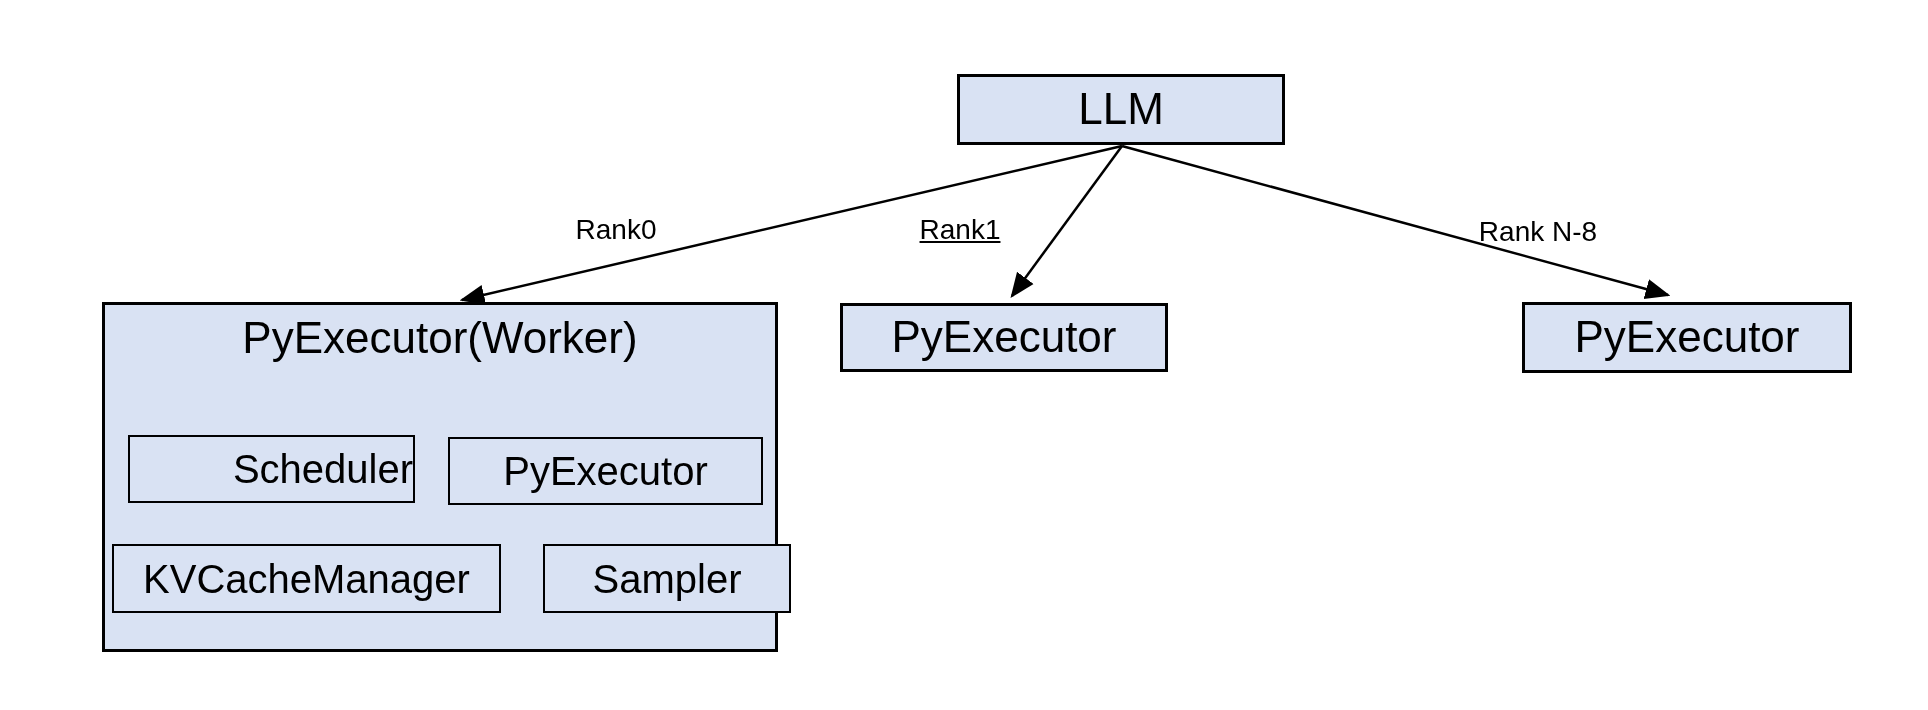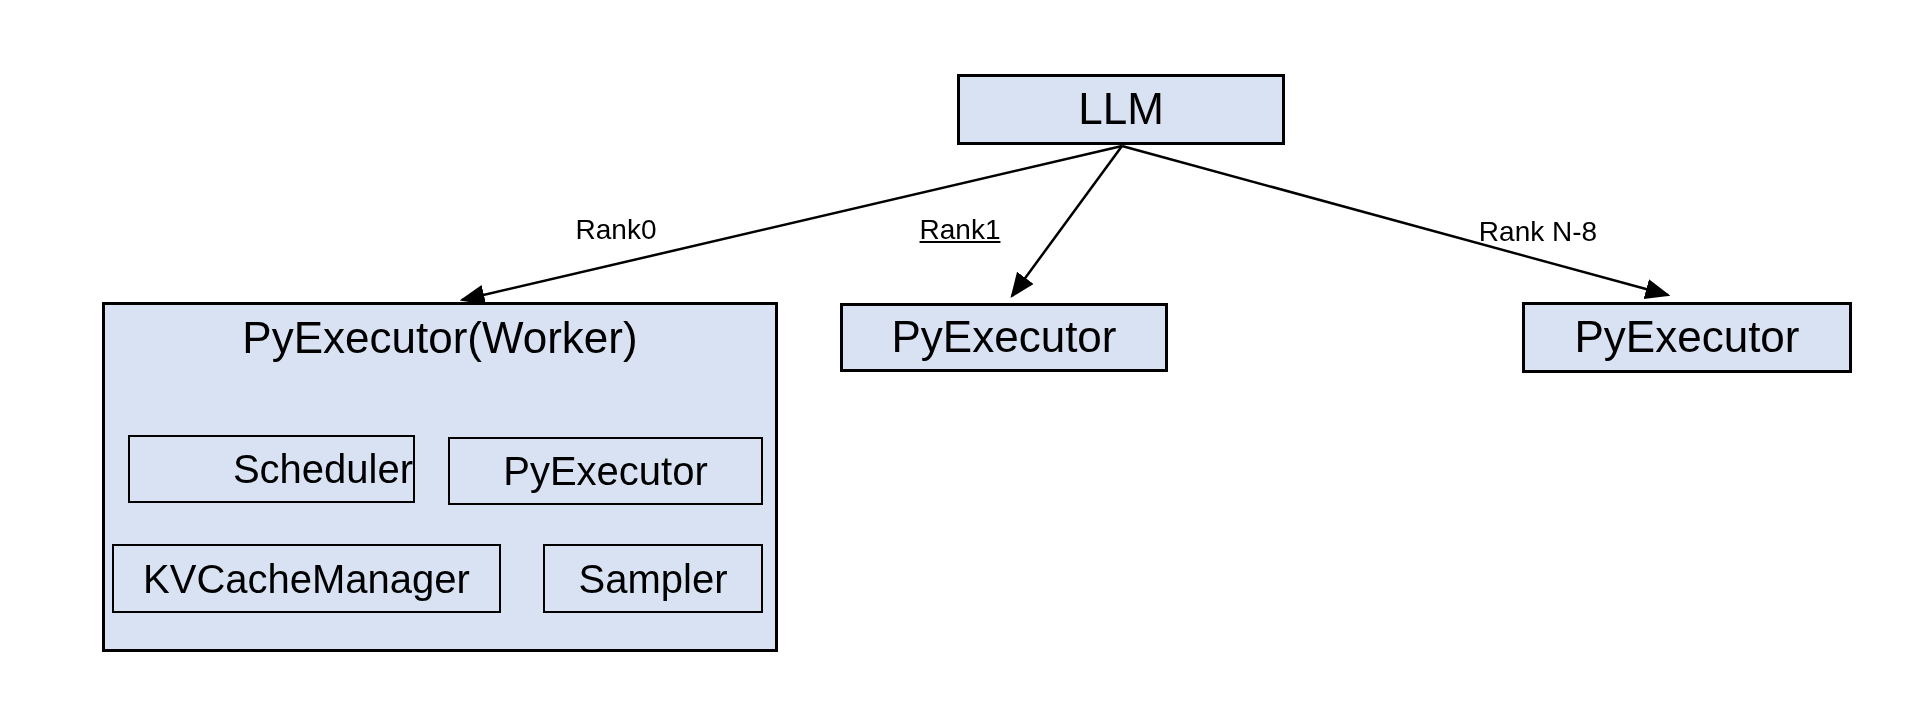--- a/index.html
+++ b/index.html
@@ -39,21 +39,21 @@
     background: #d9e2f3;
     border: 2px solid #000000;
     display: flex;
     align-items: center;
     justify-content: center;
     font-size: 40px;
   }
   #scheduler-box   { left: 23px;  top: 130px; width: 287px; height: 68px; justify-content: flex-end; }
   #modelengine-box { left: 343px; top: 132px; width: 315px; height: 68px; }
   #kvcache-box     { left: 7px;  top: 239px; width: 389px; height: 69px; }
-  #sampler-box     { left: 438px; top: 239px; width: 220px; height: 69px; }
+  #sampler-box     { left: 438px; top: 239px; width: 248px; height: 69px; }
   #edges-svg {
     position: absolute;
     left: 0; top: 0;
     width: 1928px; height: 710px;
     pointer-events: none;
   }
   .edge-line { stroke: #000000; stroke-width: 2.5; fill: none; }
   .edge-label {
     position: absolute;
     font-size: 28px;

